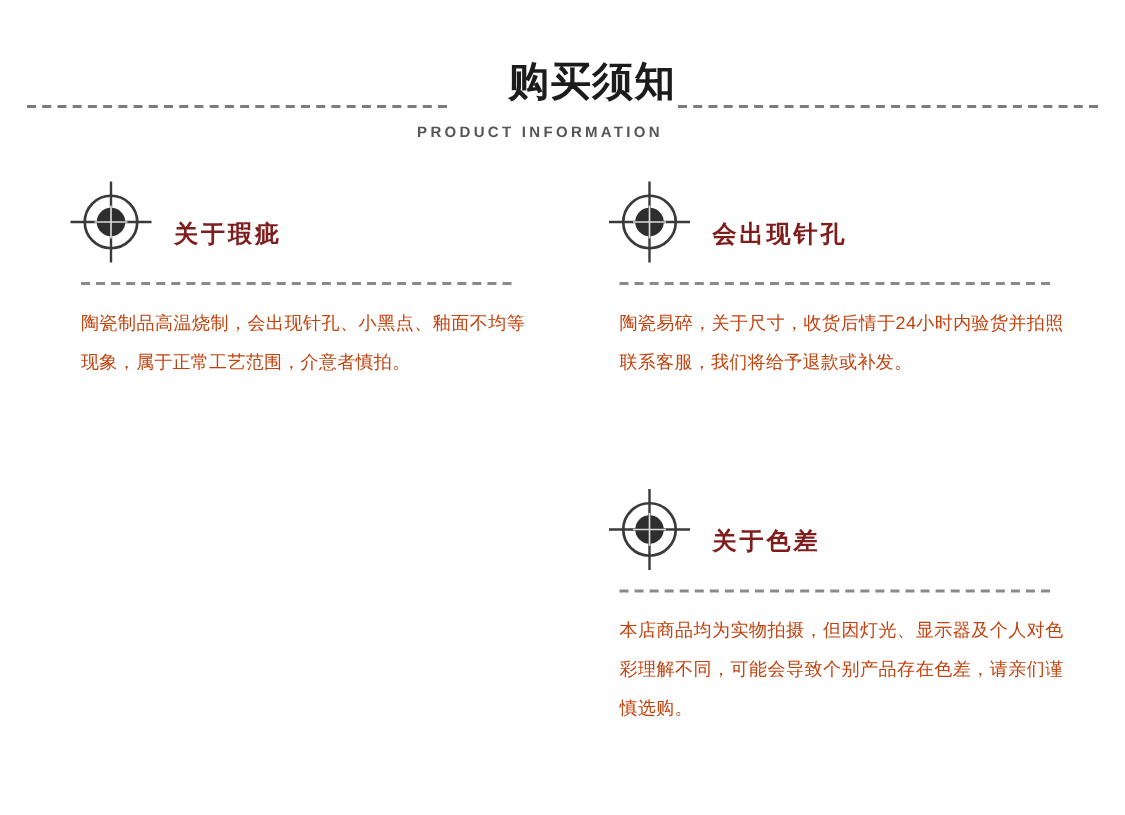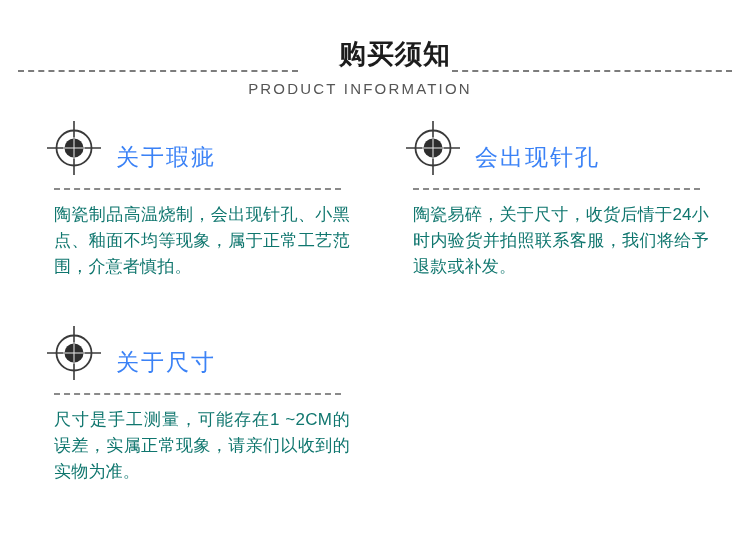--- a/index.html
+++ b/index.html
@@ -45,22 +45,22 @@
   }
   .header-rule.left  { left: 18px;  width: 280px; }
   .header-rule.right { left: 452px; width: 280px; }
 
   .header-sub {
     position: absolute;
     left: 0;
     top: 80px;
     width: 720px;
     text-align: center;
-    font-size: 15px;
-    font-weight: normal;
+    font-size: 10px;
+    font-weight: bold;
     color: #555555;
     letter-spacing: 2.2px;
     line-height: 18px;
   }
 
   
   .cards {
     position: absolute;
     left: 0;
     top: 110px;
@@ -85,41 +85,42 @@
     left: -8px;
     top: 0;
     width: 56px;
     height: 56px;
     display: block;
   }
   .card-title {
     position: absolute;
     left: 62px;
     top: 22px;
-    font-size: 23px;
-    color: #3b82f6;
+    font-size: 16px;
+    color: #7f1d1d;
     letter-spacing: 2px;
     line-height: 30px;
     white-space: nowrap;
+    font-weight: bold;
   }
   .card-rule {
     position: absolute;
     left: 0;
     top: 68px;
     width: 287px;
     height: 0;
     border-top: 2px dashed #8a8a8a;
   }
   .card-body {
     position: absolute;
     left: 0;
     top: 82px;
     width: 296px;
-    font-size: 17px;
-    color: #0f766e;
+    font-size: 12px;
+    color: #c2410c;
     line-height: 26px;
     letter-spacing: 0.2px;
     text-align: justify;
   }
 </style>
 </head>
 <body>
 
 <div class="header">
   <div class="header-rule left"></div>
@@ -155,30 +156,30 @@
         <circle cx="28" cy="28" r="9.5" fill="#2e2e2e"></circle>
         <line x1="28" y1="17" x2="28" y2="39" stroke="#dcdcdc" stroke-width="1.1"></line>
         <line x1="17" y1="28" x2="39" y2="28" stroke="#dcdcdc" stroke-width="1.1"></line>
       </svg>
       <div class="card-title">会出现针孔</div>
       <div class="card-rule"></div>
     </div>
     <div class="card-body">陶瓷易碎，关于尺寸，收货后情于24小时内验货并拍照联系客服，我们将给予退款或补发。</div>
   </div>
 
-  <div class="card c2">
+
+  <div class="card c3">
     <div class="card-head">
       <svg class="crosshair-icon" viewBox="0 0 56 56">
         <line x1="28" y1="1" x2="28" y2="55" stroke="#3a3a3a" stroke-width="1.6"></line>
         <line x1="1" y1="28" x2="55" y2="28" stroke="#3a3a3a" stroke-width="1.6"></line>
         <circle cx="28" cy="28" r="17.5" fill="none" stroke="#3a3a3a" stroke-width="1.8"></circle>
         <circle cx="28" cy="28" r="9.5" fill="#2e2e2e"></circle>
         <line x1="28" y1="17" x2="28" y2="39" stroke="#dcdcdc" stroke-width="1.1"></line>
         <line x1="17" y1="28" x2="39" y2="28" stroke="#dcdcdc" stroke-width="1.1"></line>
       </svg>
-      <div class="card-title">关于尺寸</div>
+      <div class="card-title">关于色差</div>
       <div class="card-rule"></div>
     </div>
-    <div class="card-body">尺寸是手工测量，可能存在1 ~2CM的误差，实属正常现象，请亲们以收到的实物为准。</div>
+    <div class="card-body">本店商品均为实物拍摄，但因灯光、显示器及个人对色彩理解不同，可能会导致个别产品存在色差，请亲们谨慎选购。</div>
   </div>
-
 
 </div>
 
 </body></html>

